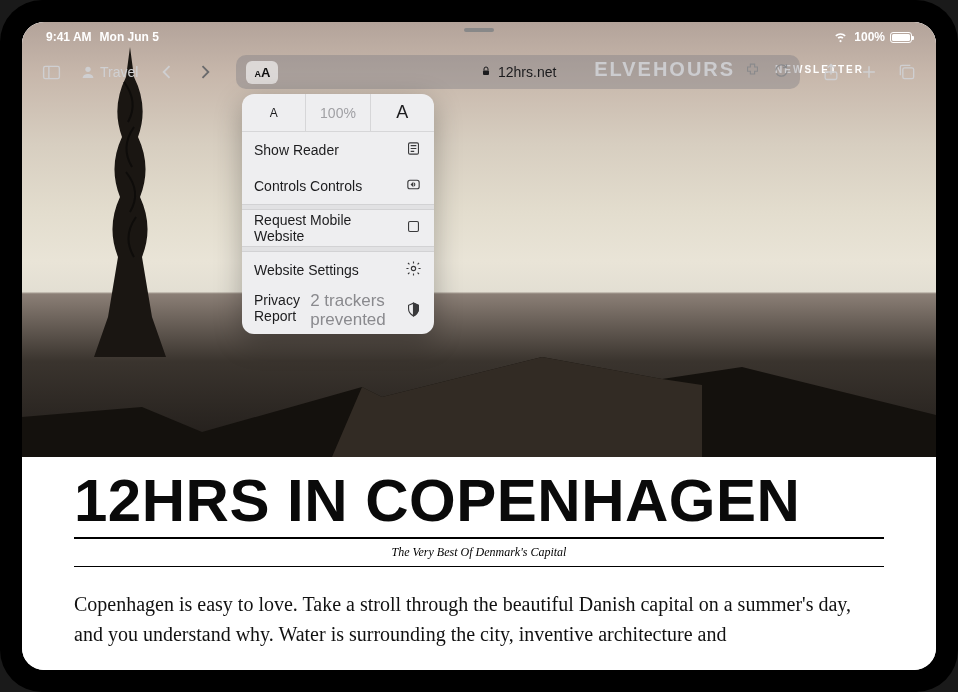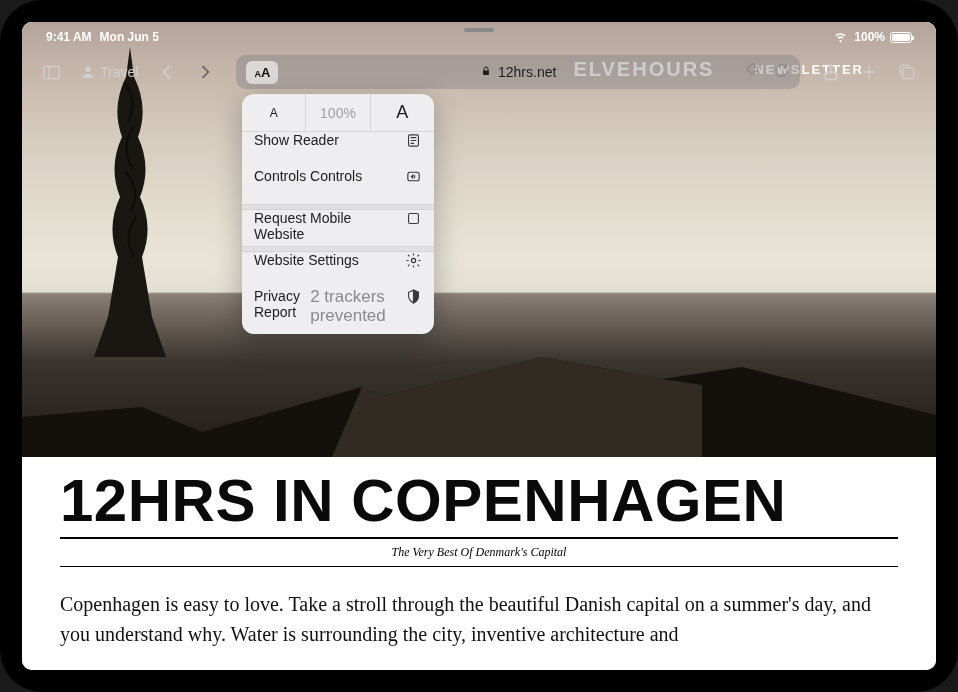--- a/index.html
+++ b/index.html
@@ -1,49 +1,49 @@
 <!DOCTYPE html>
 <html><head>
 <meta charset="utf-8">
 <style>
   * { margin: 0; padding: 0; box-sizing: border-box; font-family: -apple-system, BlinkMacSystemFont, "Helvetica Neue", sans-serif; }
   body { background: #1a1a1a; display: flex; justify-content: center; align-items: center; min-height: 692px; }
   .ipad-frame { width: 958px; height: 692px; background: #000; border-radius: 42px; padding: 22px; position: relative; }
-  .screen { width: 100%; height: 100%; background: #fff; border-radius: 10px; overflow: hidden; position: relative; }
+  .screen { width: 100%; height: 100%; background: #fff; border-radius: 22px; overflow: hidden; position: relative; }
   .status-bar { height: 22px; display: flex; justify-content: space-between; align-items: center; padding: 0 24px; font-size: 12px; font-weight: 600; color: #fff; position: absolute; top: 4px; left: 0; right: 0; z-index: 10; }
   .status-left { display: flex; gap: 8px; }
   .status-right { display: flex; align-items: center; gap: 5px; }
   .pill { position: absolute; top: 6px; left: 50%; transform: translateX(-50%); width: 30px; height: 4px; background: #888; border-radius: 2px; z-index: 11; }
   .toolbar { position: absolute; top: 28px; left: 0; right: 0; height: 44px; display: flex; align-items: center; padding: 0 14px; gap: 8px; z-index: 9; }
   .tb-icon { width: 30px; height: 30px; display: flex; align-items: center; justify-content: center; color: #c9c9cb; cursor: pointer; }
   .tb-icon.dim { color: #6a6a6a; }
   .profile-chip { display: flex; align-items: flex-end; gap: 4px; color: #d0d0d2; font-size: 14px; font-weight: 500; padding: 0 6px; cursor: pointer; }
   .address-bar { flex: 1; height: 34px; background: rgba(120,120,128,0.38); border-radius: 10px; display: flex; align-items: center; position: relative; margin: 0 8px; }
   .addr-aa { position: absolute; left: 10px; color: #101010; font-weight: 600; font-size: 13px; cursor: pointer; display: flex; align-items: baseline; background: rgba(255,255,255,0.6); padding: 4px 8px; border-radius: 6px;}
   .addr-aa .sm { font-size: 9px; }
   .addr-center { margin: 0 auto; display: flex; align-items: flex-start; gap: 6px; color: #1b1b1d; font-size: 14px; }
   .addr-right { position: absolute; right: 10px; display: flex; gap: 12px; color: #8a8a8c; }
   .content { position: absolute; inset: 0; top: 0; background: #fff; }
   .hero { position: relative; height: 435px; background: linear-gradient(to bottom, #b3a39a 0%, #c7b7ab 12%, #d7cec0 28%, #e3ddce 44%, #e9e4d7 55%, #e3dfd3 62%, #8b7f76 62.5%, #3a342e 78%, #1f1b18 100%); overflow: hidden; }
   .spire { position: absolute; left: 72px; bottom: 100px; width: 72px; height: 310px; }
   .roofs { position: absolute; bottom: 0; left: 0; right: 0; height: 120px; }
   .brand { position: absolute; top: 36px; right: 72px; display: flex; gap: 40px; align-items: center; color: #fff; font-weight: 700; letter-spacing: 2px; }
   .brand-logo { font-size: 20px; }
-  .brand-news { font-size: 13px; cursor: pointer; }
-  .article { padding: 14px 38px 0; background: #fff; }
+  .brand-news { font-size: 10px; cursor: pointer; }
+  .article { padding: 14px 52px 0; background: #fff; }
   .headline { font-size: 60px; font-weight: 800; letter-spacing: 0.5px; color: #0a0a0a; border-bottom: 2px solid #000; padding-bottom: 6px; line-height: 1; }
   .subhead { font-style: italic; font-family: Georgia, serif; font-size: 12px; text-align: center; padding: 6px 0; border-bottom: 1px solid #000; }
   .body-text { font-family: Georgia, serif; font-size: 20px; line-height: 1.5; color: #111; margin-top: 22px; }
   .popover { position: absolute; top: 72px; left: 220px; width: 192px; background: #eeeef0; border-radius: 12px; box-shadow: 0 8px 28px rgba(0,0,0,0.28); z-index: 20; overflow: hidden; font-size: 14px; color: #1c1c1e; }
   .pop-row-seg { display: flex; height: 38px; border-bottom: 1px solid #d6d6d8; }
   .seg { flex: 1; display: flex; align-items: center; justify-content: center; cursor: pointer; }
   .seg.mid { color: #a0a0a4; border-left: 1px solid #d6d6d8; border-right: 1px solid #d6d6d8; cursor: default; }
   .seg .big-a { font-size: 18px; font-weight: 500; }
   .seg .sm-a { font-size: 12px; font-weight: 500; }
-  .pop-row { height: 36px; display: flex; align-items: flex-start; justify-content: space-between; padding: 0 12px; cursor: pointer; }
+  .pop-row { height: 36px; display: flex; align-items: center; justify-content: space-between; padding: 0 12px; cursor: pointer; }
   .pop-sep { height: 6px; background: #e1e1e3; border-top: 1px solid #d2d2d4; border-bottom: 1px solid #d2d2d4; }
   .pop-row.tall { height: 46px; flex-direction: row; }
   .pop-sub { color: #8a8a8e; font-size: 17px; line-height: 1.1; }
   .pop-col { display: flex; flex-direction: row; }
   .ic { width: 17px; height: 17px; }
   .battery { width: 22px; height: 11px; border: 1px solid #fff; border-radius: 3px; position: relative; }
   .battery::after { content: ''; position: absolute; right: -3px; top: 3px; width: 2px; height: 4px; background: #fff; border-radius: 0 1px 1px 0; }
   .battery-fill { position: absolute; inset: 1px; background: #fff; border-radius: 1.5px; }
 </style>
 </head>

